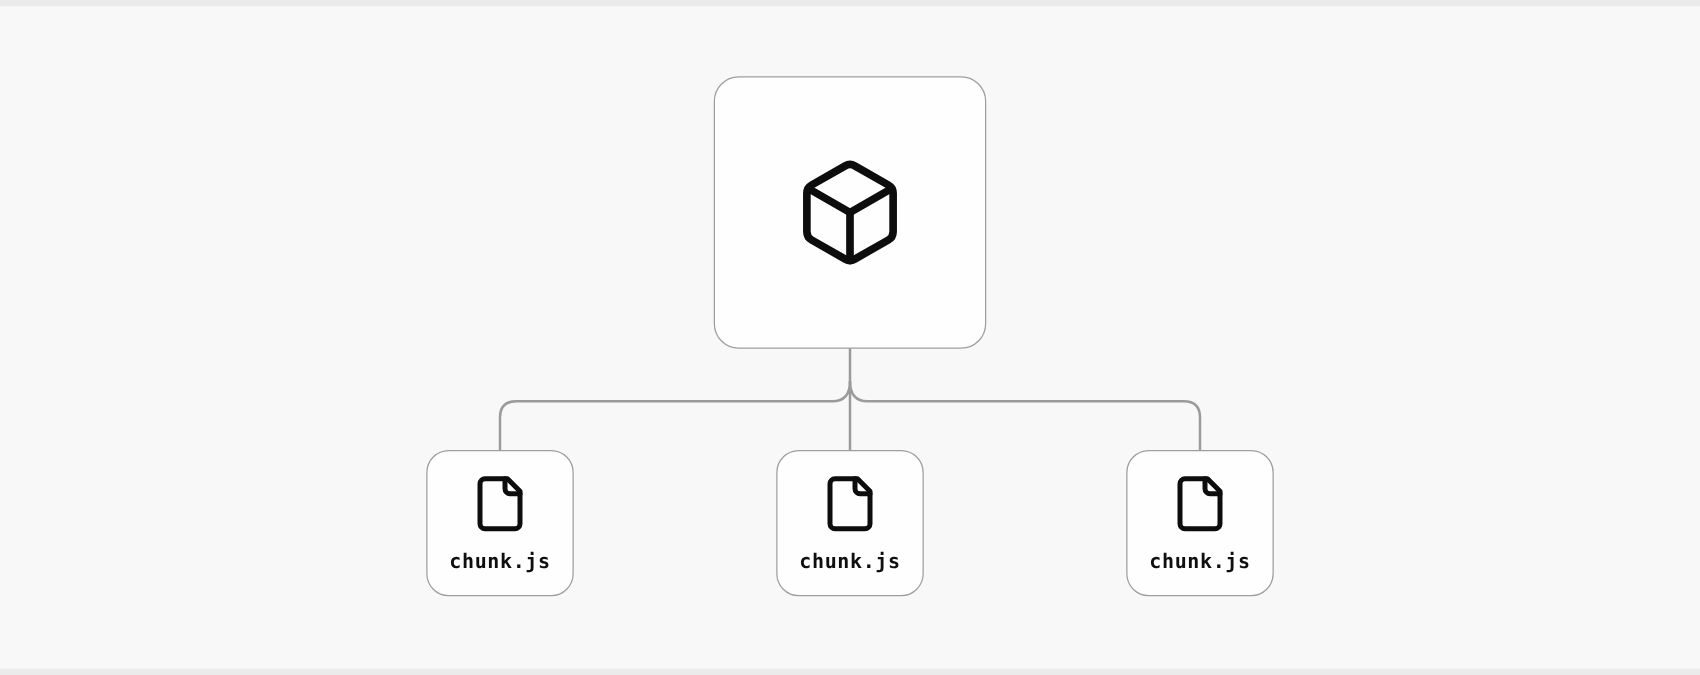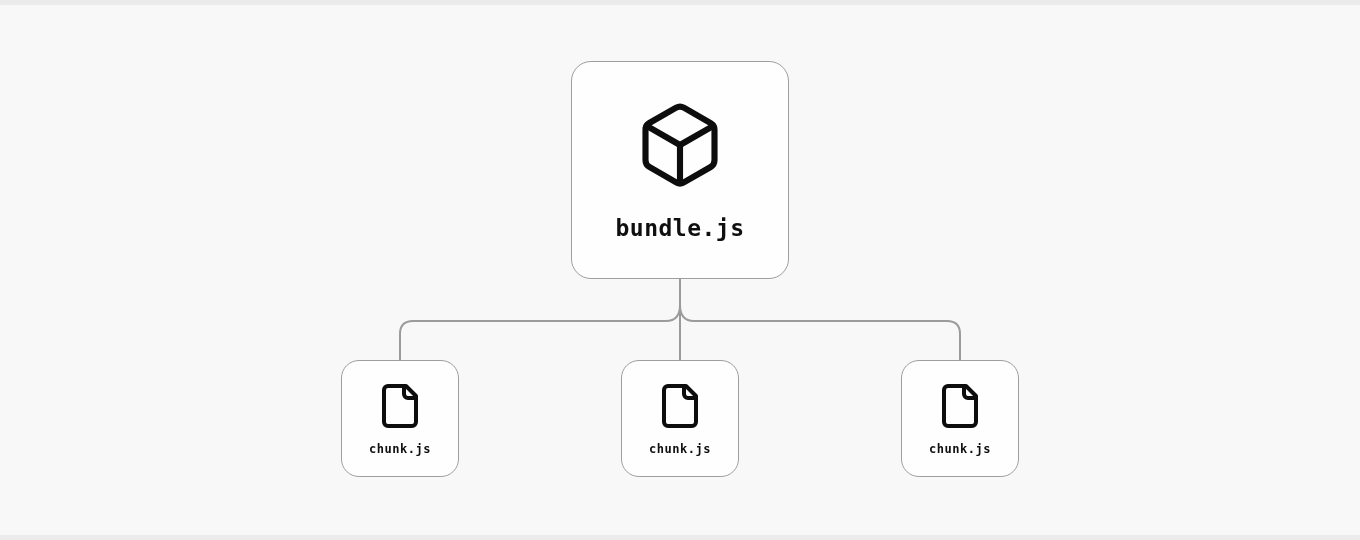--- a/index.html
+++ b/index.html
@@ -65,42 +65,41 @@
   .node-chunk.pos-2 { left: 621px; }
   .node-chunk.pos-3 { left: 901px; }
   .icon { display: block; color: var(--icon-stroke); }
   .node-label {
     color: var(--label-text);
     font-weight: 700;
     letter-spacing: 0.5px;
     white-space: nowrap;
   }
   .node-root .node-label { font-size: 23px; }
-  .node-chunk .node-label { font-size: 12px; }
+  .node-chunk .node-label { font-size: 16px; }
 </style>
 </head>
 <body>
 
 <div class="frame-strip top"></div>
 
 <div class="canvas">
 
   <svg class="connectors" viewBox="0 0 1360 530" aria-hidden="true">
     <path d="M680 272 L680 358"></path>
     <path d="M680 300 Q680 316 666 316 L413 316 Q400 316 400 329 L400 358"></path>
     <path d="M680 300 Q680 316 694 316 L947 316 Q960 316 960 329 L960 358"></path>
   </svg>
 
   <div class="node node-root">
     <svg class="icon" width="92" height="92" viewBox="0 0 24 24" fill="none" stroke="currentColor" stroke-width="1.6" stroke-linecap="round" stroke-linejoin="round">
       <path d="M21 8a2 2 0 0 0-1-1.73l-7-4a2 2 0 0 0-2 0l-7 4A2 2 0 0 0 3 8v8a2 2 0 0 0 1 1.73l7 4a2 2 0 0 0 2 0l7-4A2 2 0 0 0 21 16Z"></path>
       <path d="m3.3 7 8.7 5 8.7-5"></path>
       <path d="M12 22V12"></path>
     </svg>
-    <div class="node-label">bundle.js</div>
   </div>
 
   <div class="node node-chunk pos-1">
     <svg class="icon" width="48" height="48" viewBox="0 0 24 24" fill="none" stroke="currentColor" stroke-width="2" stroke-linecap="round" stroke-linejoin="round">
       <path d="M15 2H6a2 2 0 0 0-2 2v16a2 2 0 0 0 2 2h12a2 2 0 0 0 2-2V7Z"></path>
       <path d="M14 2v4a2 2 0 0 0 2 2h4"></path>
     </svg>
     <div class="node-label">chunk.js</div>
   </div>
 

